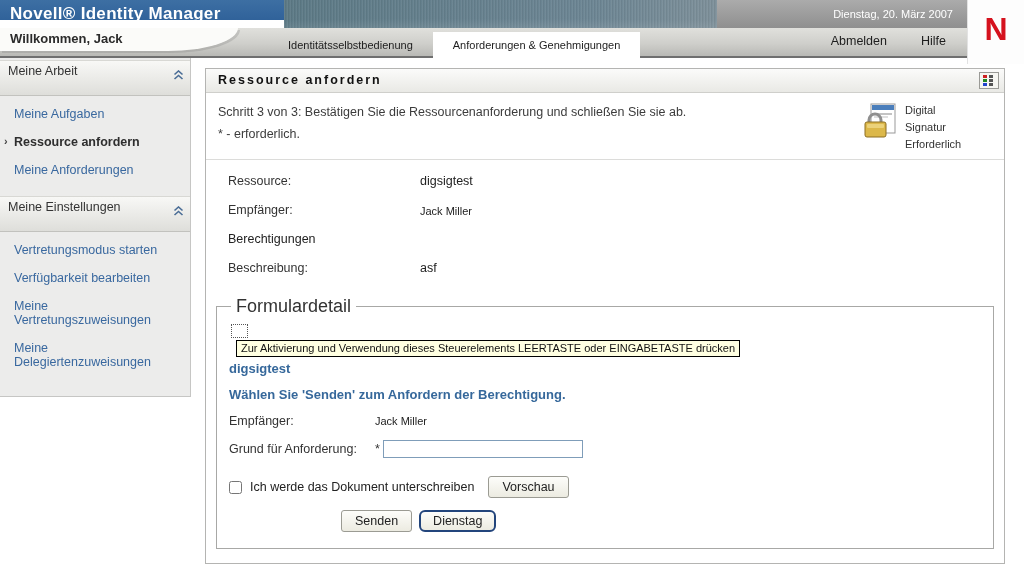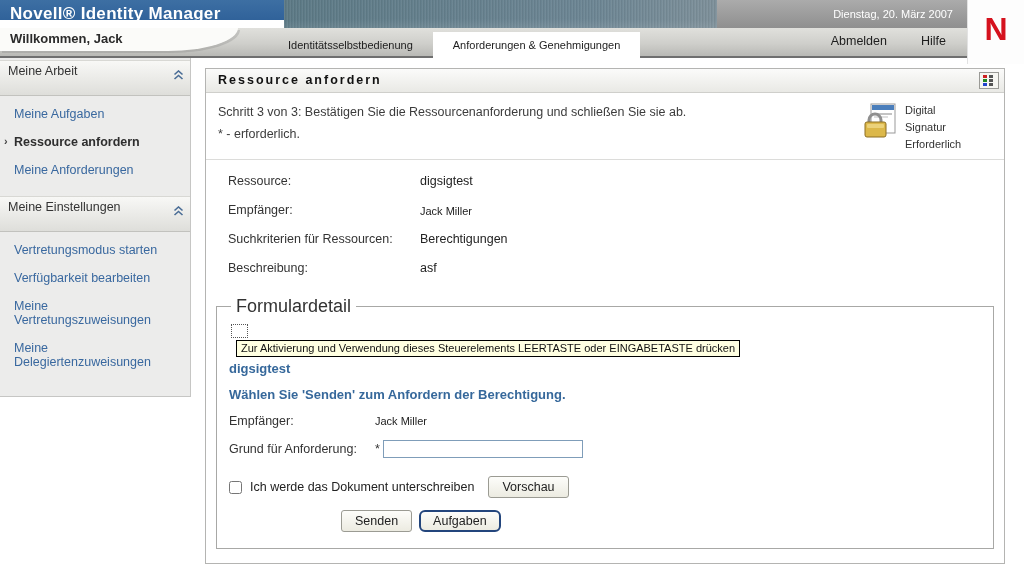--- a/index.html
+++ b/index.html
@@ -193,21 +193,20 @@
     <div class="summary">
       <div class="sum-row">
         <div class="sum-label">Ressource:</div>
         <div class="sum-value">digsigtest</div>
       </div>
       <div class="sum-row">
         <div class="sum-label">Empfänger:</div>
         <div class="sum-value small">Jack Miller</div>
       </div>
       <div class="sum-row">
-        <div class="sum-label">Suchkriterien für Ressourcen:</div>
         <div class="sum-value">Berechtigungen</div>
       </div>
       <div class="sum-row">
         <div class="sum-label">Beschreibung:</div>
         <div class="sum-value">asf</div>
       </div>
     </div>
 
     <fieldset class="formdetail">
       <legend>Formulardetail</legend>
@@ -228,17 +227,17 @@
       </div>
 
       <div class="check-row">
         <input type="checkbox" style="">
         <span class="check-label">Ich werde das Dokument unterschreiben</span>
         <button class="btn preview">Vorschau</button>
       </div>
 
       <div class="actions">
         <button class="btn">Senden</button>
-        <button class="btn cancel">Aufgaben</button>
+        <button class="btn cancel">Dienstag</button>
       </div>
     </fieldset>
   </div>
 </div>
 
 </body></html>

